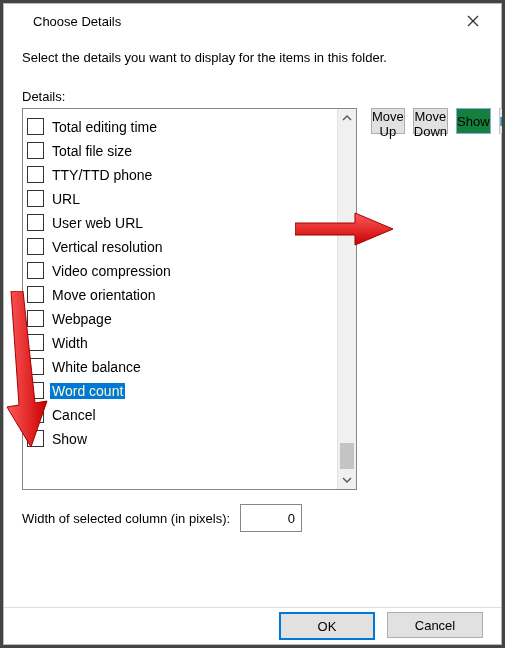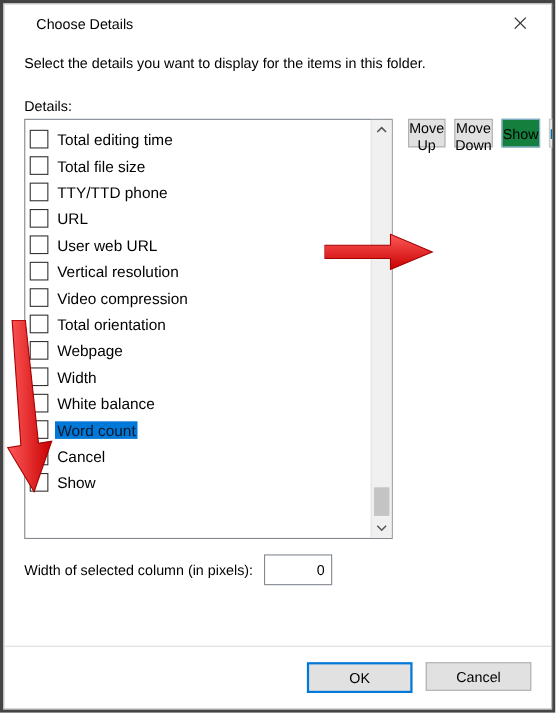--- a/index.html
+++ b/index.html
@@ -103,21 +103,21 @@
     background: #fff;
     margin-right: 6px;
     flex: 0 0 auto;
   }
   .item-text {
     white-space: nowrap;
     padding: 0 2px;
   }
   .list-item.selected .item-text {
     background: #0078d7;
-    color: #0f172a;
+    color: #fef9c3;
   }
 
   
   .sbar {
     width: 18px;
     background: #f0f0f0;
     border-left: 1px solid #e3e3e3;
     display: flex;
     flex-direction: column;
   }
@@ -177,21 +177,21 @@
     border: 1px solid #828790;
     text-align: right;
     padding: 2px 6px;
     font: inherit;
     font-size: 13px;
   }
 
   
   .footer {
     border-top: 1px solid #ddd;
-    padding: 14px 18px;
+    padding: 4px 18px;
     display: flex;
     justify-content: flex-end;
     gap: 12px;
   }
   .footer .btn {
     width: 96px;
   }
   .footer .btn.primary {
     border: 2px solid #0078d7;
     background: #e1e1e1;
@@ -254,21 +254,21 @@
                 <div class="list-item">
                   <span class="chk"></span>
                   <span class="item-text">Vertical resolution</span>
                 </div>
                 <div class="list-item">
                   <span class="chk"></span>
                   <span class="item-text">Video compression</span>
                 </div>
                 <div class="list-item">
                   <span class="chk"></span>
-                  <span class="item-text">Total orientation</span>
+                  <span class="item-text">Move orientation</span>
                 </div>
                 <div class="list-item">
                   <span class="chk"></span>
                   <span class="item-text">Webpage</span>
                 </div>
                 <div class="list-item">
                   <span class="chk"></span>
                   <span class="item-text">Width</span>
                 </div>
                 <div class="list-item">

